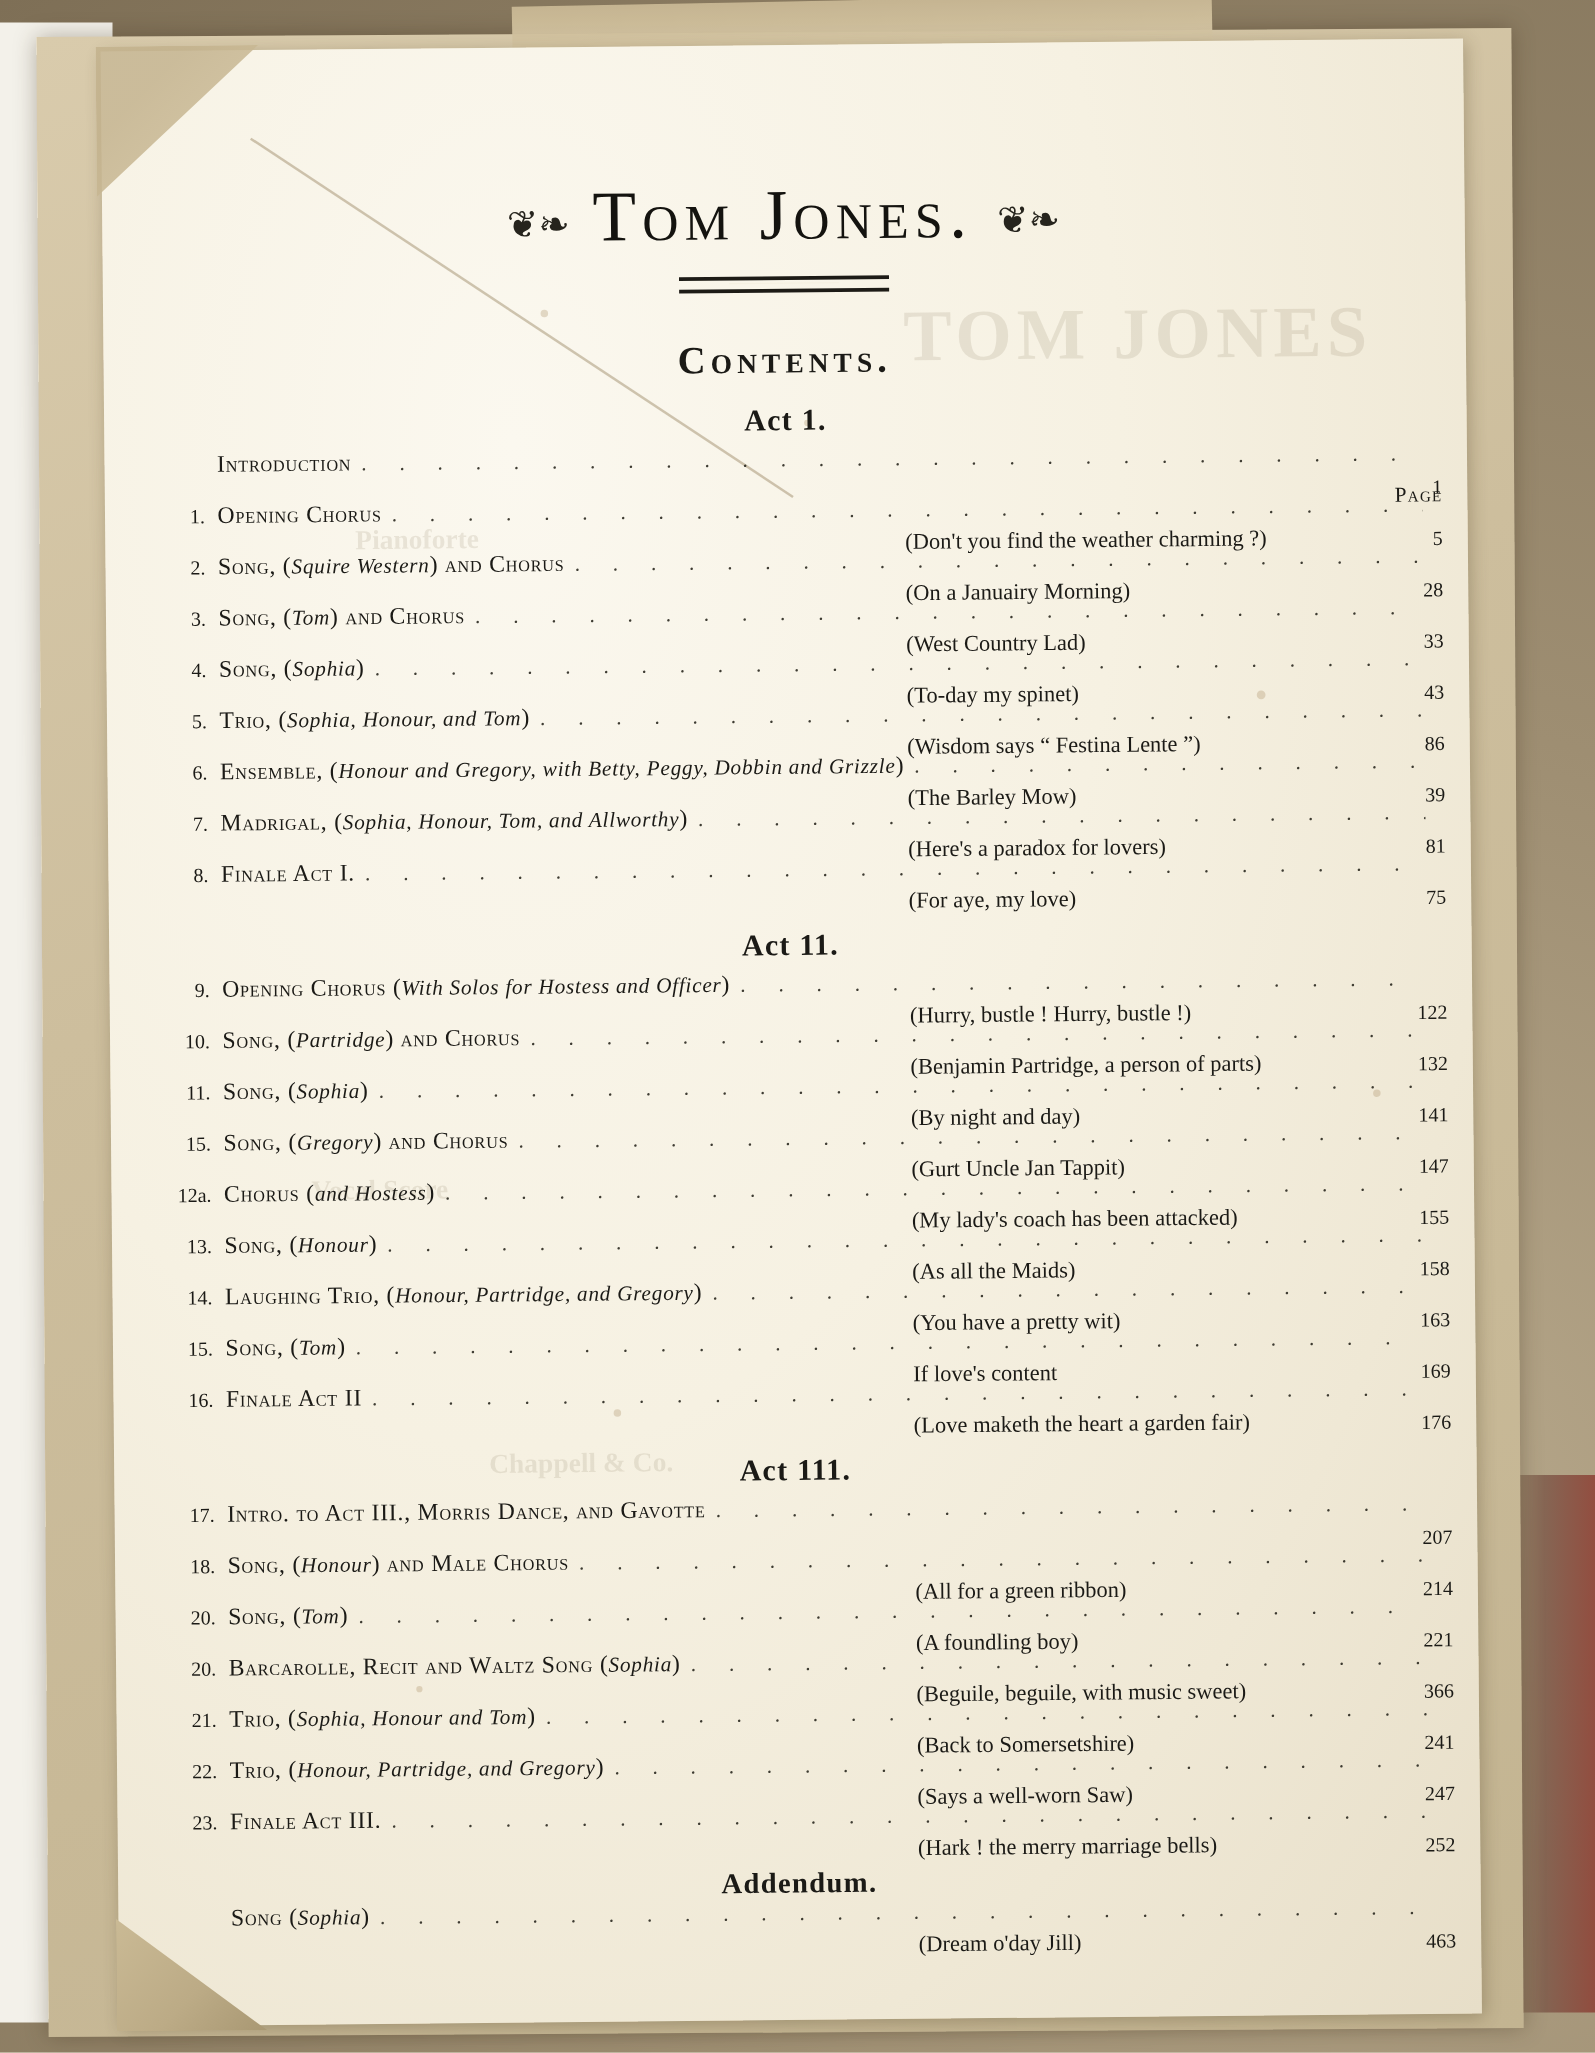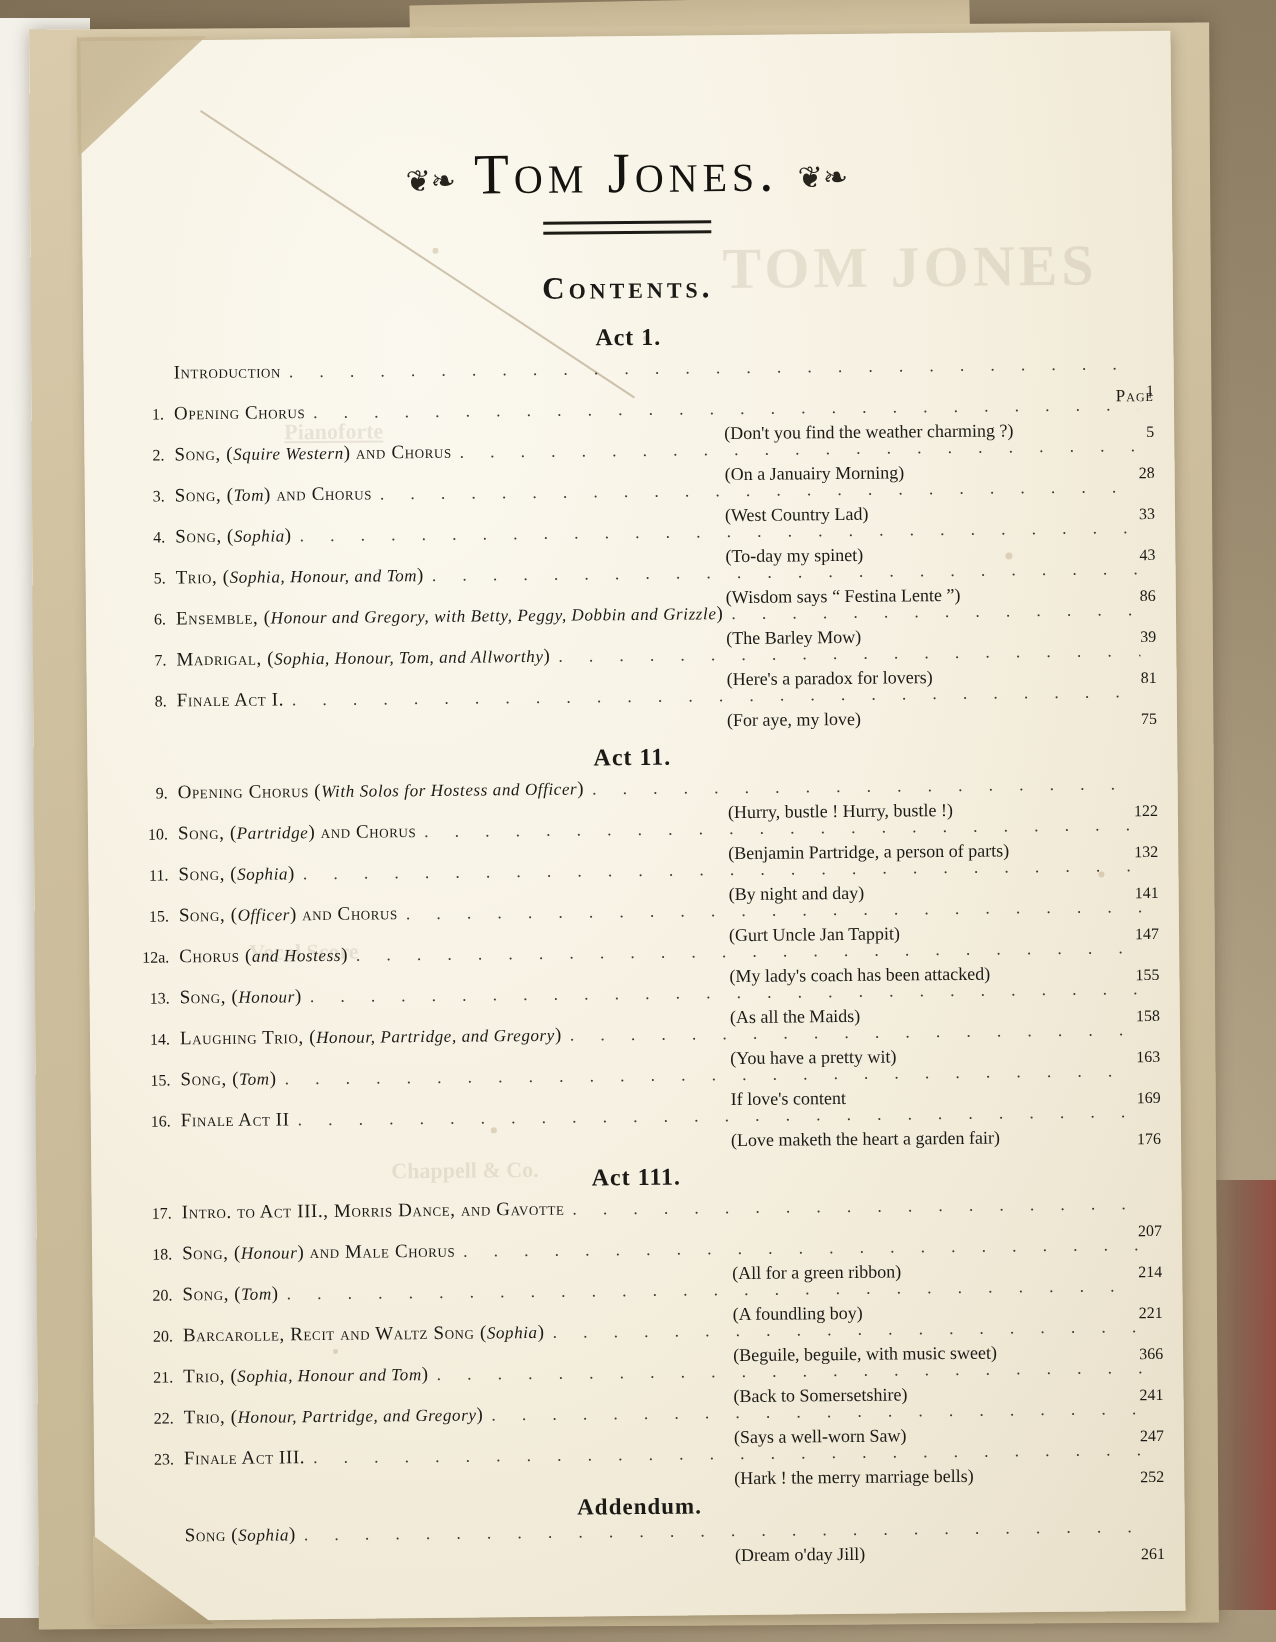--- a/index.html
+++ b/index.html
@@ -162,21 +162,21 @@
 <div id="redbit"></div>
 <div id="tanpaper"></div>
 <div id="tape"></div>
 
 <div id="page">
   <div id="foldtl"></div>
   <div id="foldbl"></div>
   <div id="crease"></div>
 
   <div class="ghost" style="left:640px;top:200px;font-size:58px;letter-spacing:4px;">TOM JONES</div>
-  <div class="ghost" style="left:200px;top:380px;font-size:22px;text-decoration:underline;">Pianoforte</div>
+  <div class="ghost" style="left:200px;top:380px;font-size:22px;">Pianoforte</div>
   <div class="ghost" style="left:160px;top:900px;font-size:22px;">Vocal Score</div>
   <div class="ghost" style="left:300px;top:1120px;font-size:22px;">Chappell &amp; Co.</div>
 
   <span class="spot" style="left:350px;top:210px;width:6px;height:6px;"></span>
   <span class="spot" style="left:560px;top:300px;width:5px;height:5px;"></span>
   <span class="spot" style="left:920px;top:520px;width:7px;height:7px;"></span>
   <span class="spot" style="left:1010px;top:840px;width:6px;height:6px;"></span>
   <span class="spot" style="left:400px;top:1090px;width:6px;height:6px;"></span>
   <span class="spot" style="left:240px;top:1310px;width:5px;height:5px;"></span>
 
@@ -274,21 +274,21 @@
           </div>
           <div class="row">
             <span class="num">11.</span>
             <span class="label">Song, (<i>Sophia</i>)</span>
             <span class="leader">. .    . .    . .    . .    . .    . .    . .    . .    . .    . .    . .    . .    . .    . .</span>
             <span class="sub">(By night and day)</span>
             <span class="pg">141</span>
           </div>
           <div class="row">
             <span class="num">15.</span>
-            <span class="label">Song, (<i>Officer</i>) and Chorus</span>
+            <span class="label">Song, (<i>Gregory</i>) and Chorus</span>
             <span class="leader">. .    . .    . .    . .    . .    . .    . .    . .    . .    . .    . .    . .    . .    . .</span>
             <span class="sub">(Gurt Uncle Jan Tappit)</span>
             <span class="pg">147</span>
           </div>
           <div class="row">
             <span class="num">12a.</span>
             <span class="label">Chorus (<i>and Hostess</i>)</span>
             <span class="leader">. .    . .    . .    . .    . .    . .    . .    . .    . .    . .    . .    . .    . .    . .</span>
             <span class="sub">(My lady's coach has been attacked)</span>
             <span class="pg">155</span>
@@ -375,17 +375,17 @@
         </div>
       </div>
 
     <div class="addend">Addendum.</div>
     <div id="addendum-container" class="rows">
         <div class="row">
           <span class="num"></span>
           <span class="label">Song (<i>Sophia</i>)</span>
           <span class="leader">. .    . .    . .    . .    . .    . .    . .    . .    . .    . .    . .    . .    . .    . .</span>
           <span class="sub">(Dream o'day Jill)</span>
-          <span class="pg">261</span>
+          <span class="pg">463</span>
         </div>
       </div>
   </div>
 </div>
 
 </body></html>

